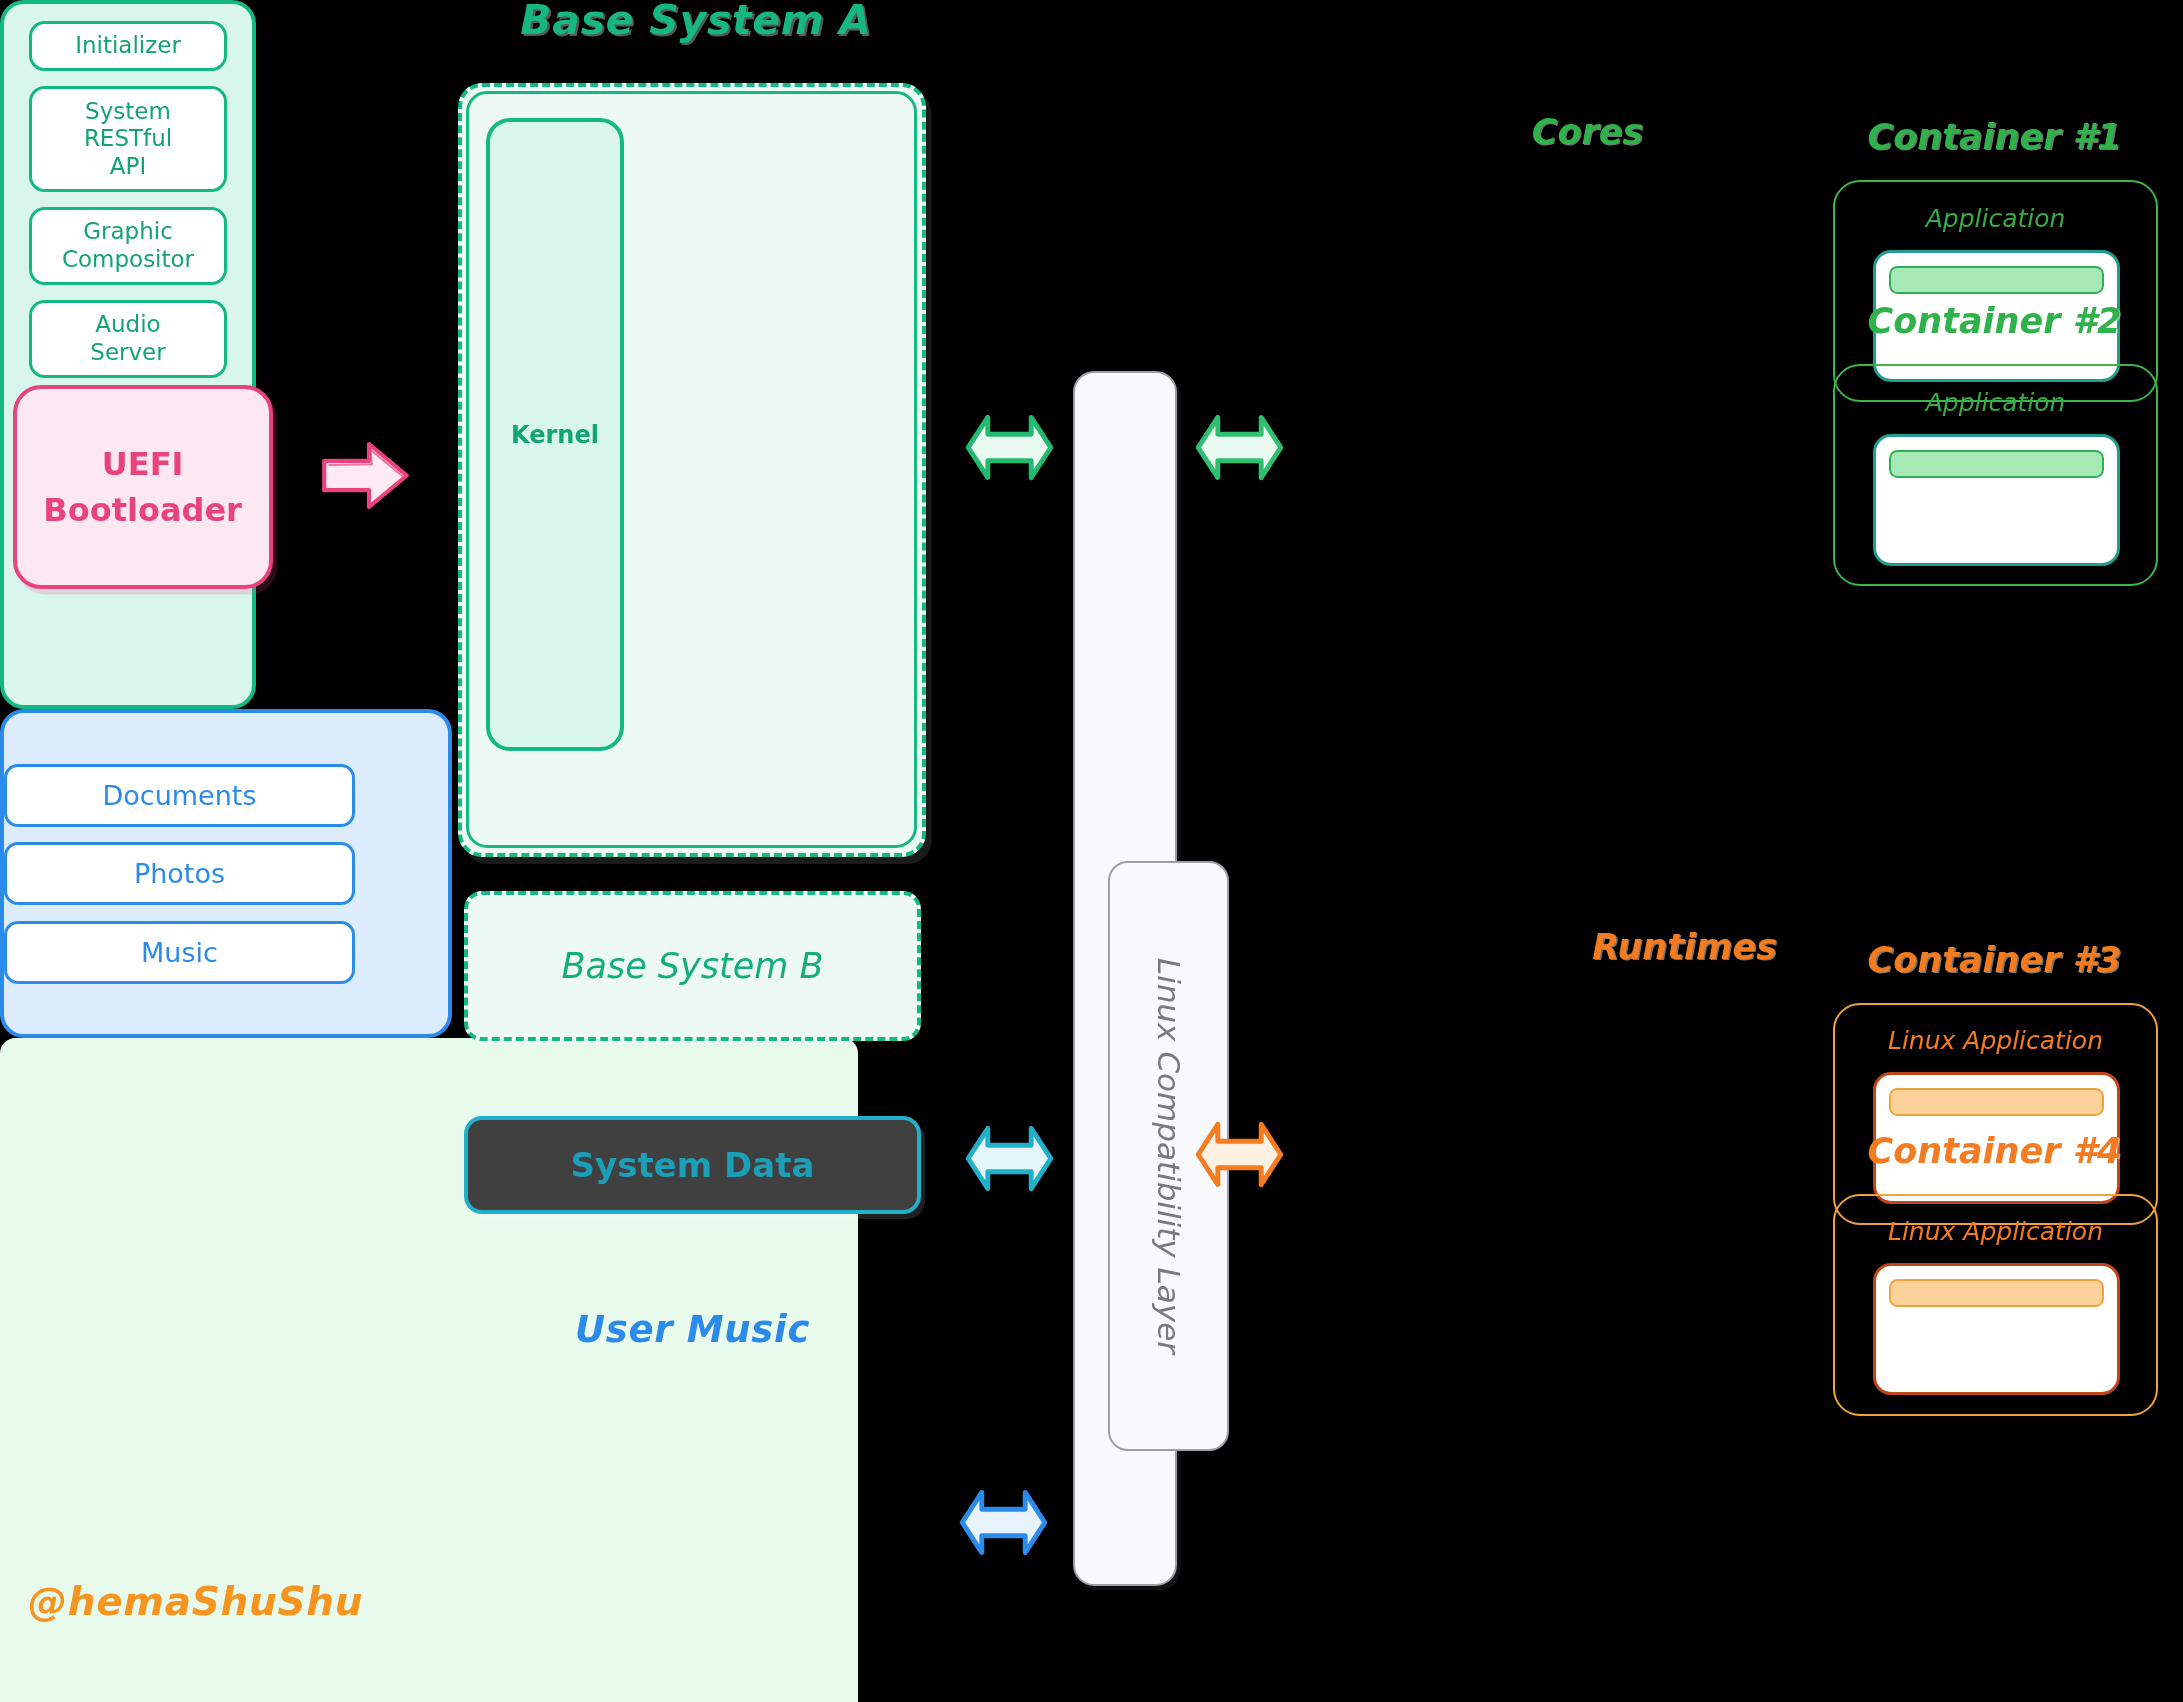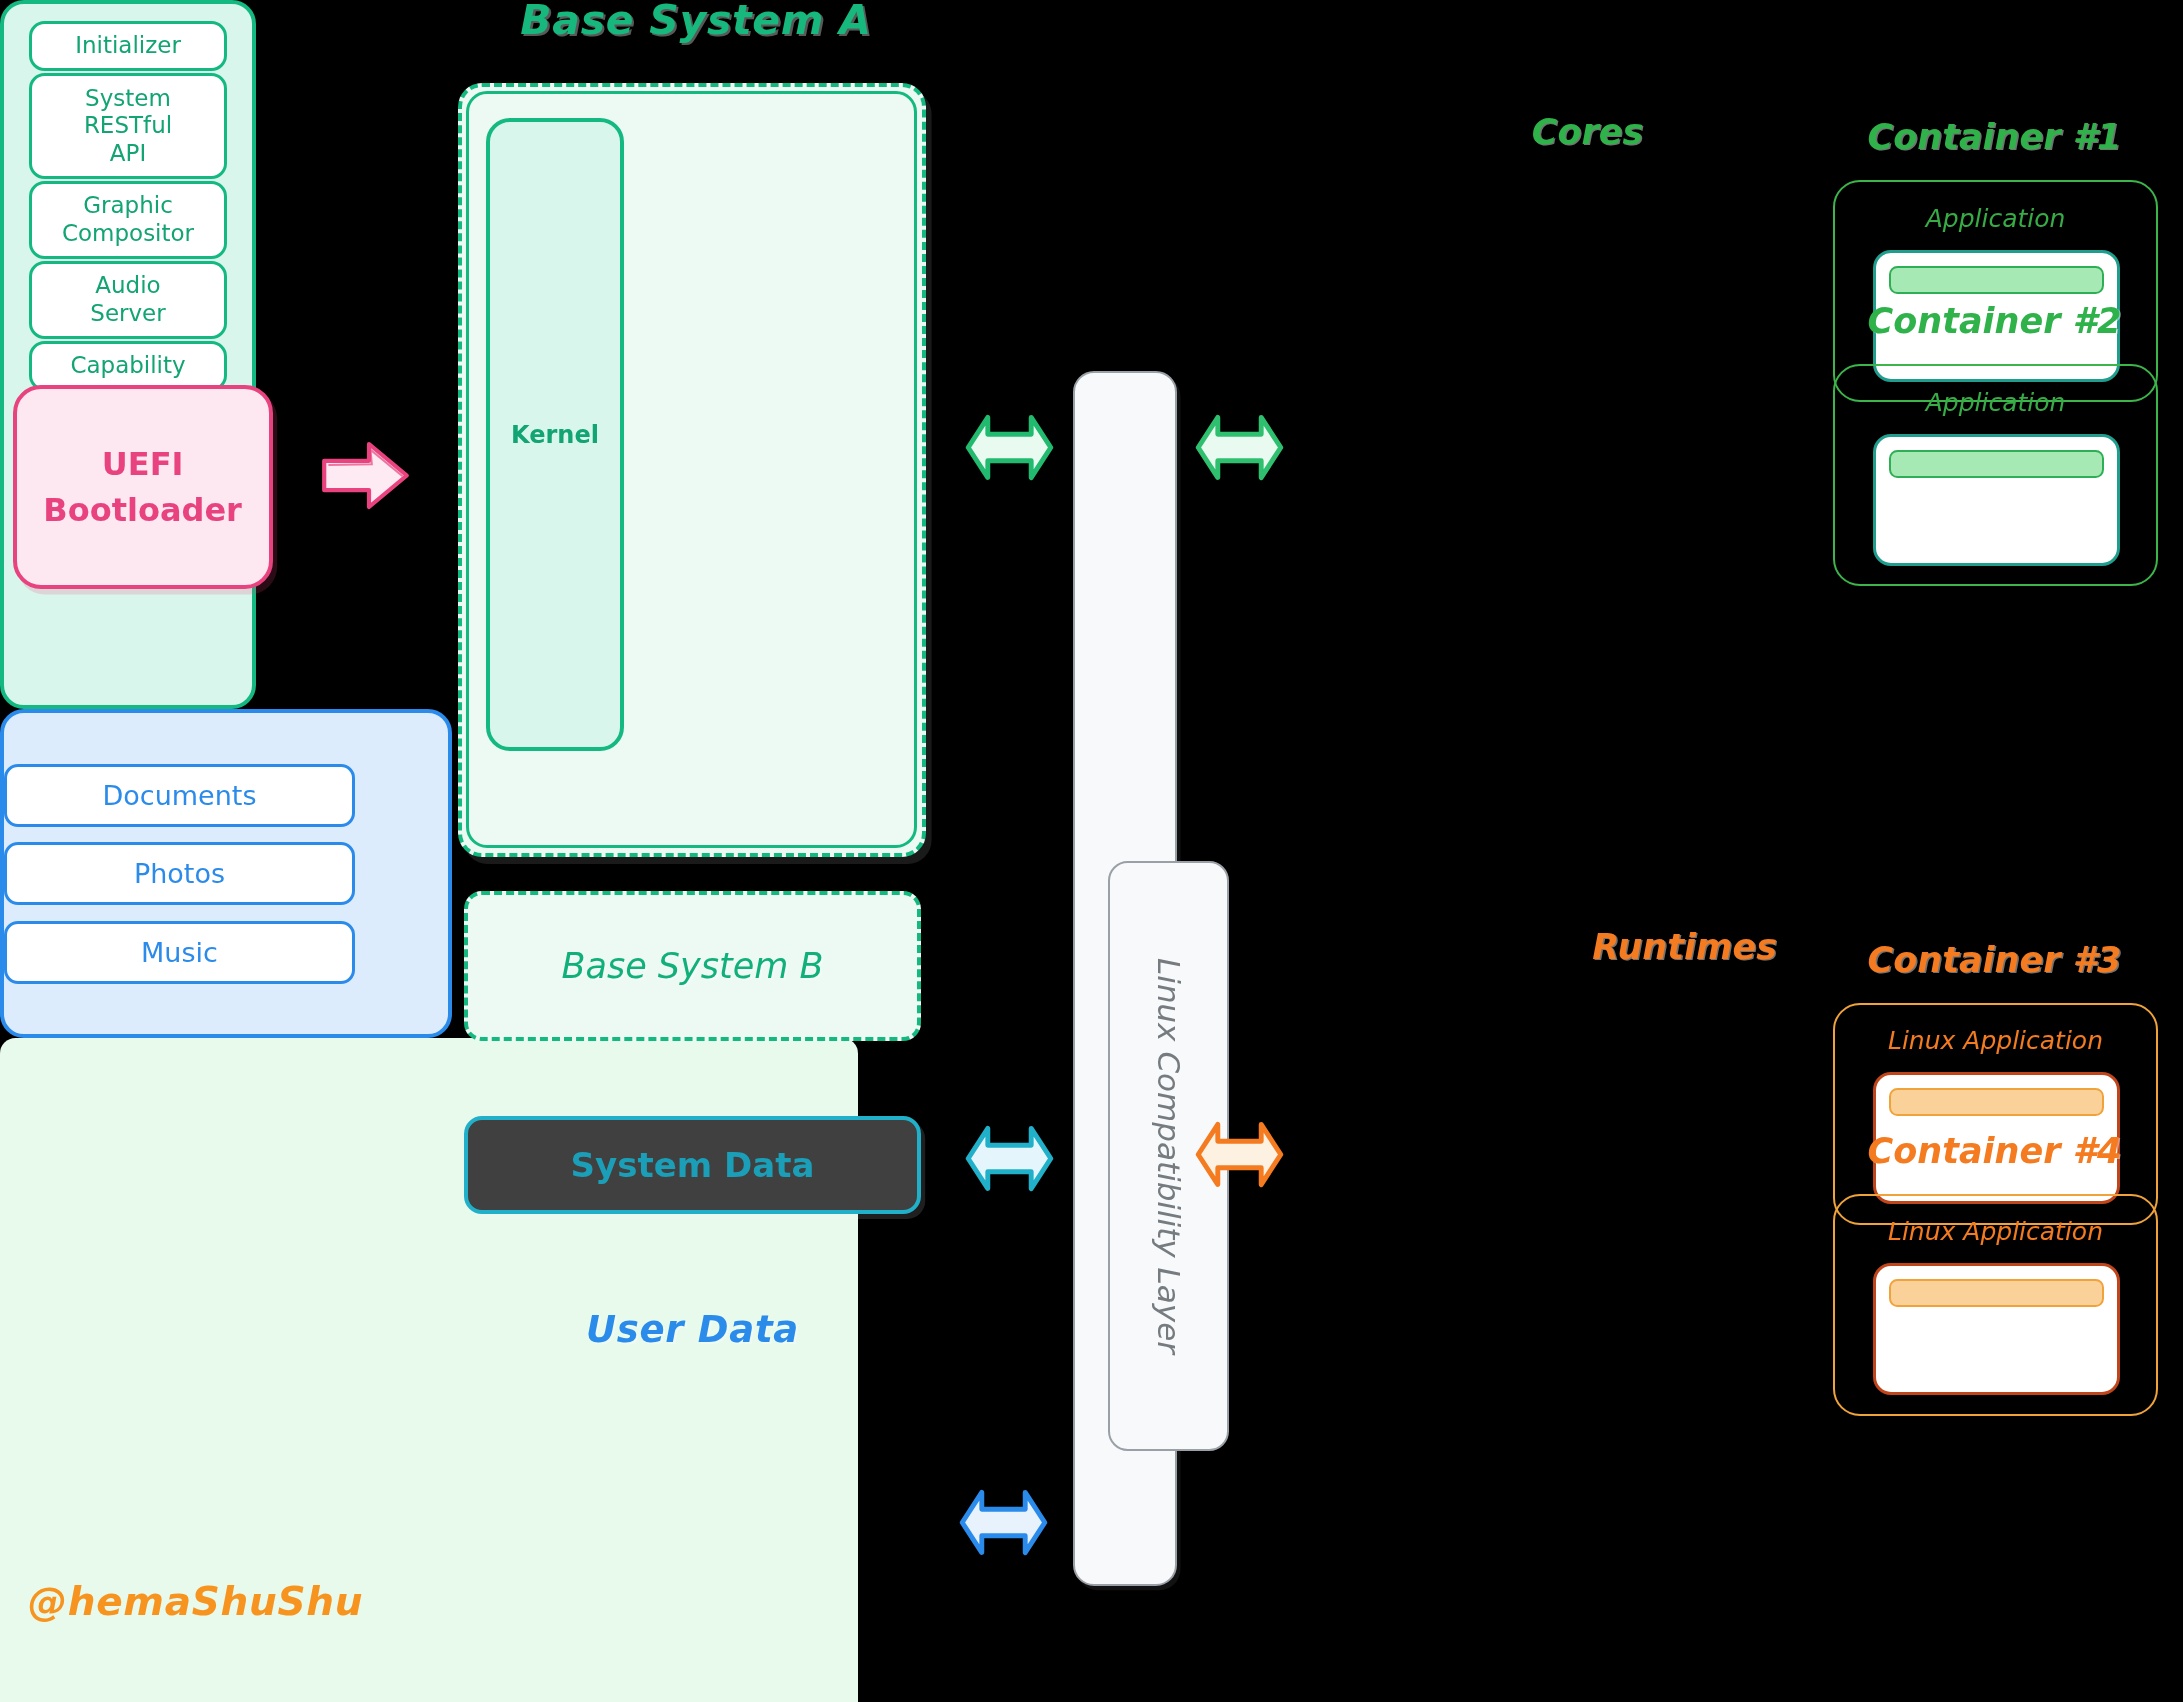--- a/index.html
+++ b/index.html
@@ -41,21 +41,21 @@
 
   
   #kernel{left:486px;top:118px;width:138px;height:633px;
           background:#d9f6ec;border:4.2px solid #14b981;border-radius:24px;
           color:#12a472;font-size:24px;font-weight:600;}
 
   
   #modcol{left:645px;top:118px;width:256px;height:709px;
           background:#d9f6ec;border:4.2px solid #14b981;border-radius:24px;
           display:flex;flex-direction:column;align-items:center;
-          justify-content:flex-start;padding:17px 0;gap:2px;box-sizing:border-box;}
+          justify-content:flex-start;padding:17px 0;gap:15px;box-sizing:border-box;}
   .modbox{width:198px;background:#ffffff;border:3.5px solid #14b981;border-radius:15.5px;
           color:#12a472;font-size:23px;line-height:1.2;font-weight:500;
           display:flex;align-items:center;justify-content:center;text-align:center;
           box-sizing:border-box;padding:8.4px 4.2px;}
 
   
   #bsb{left:464px;top:891px;width:457px;height:150px;
        background:#edfaf4;border:4.9px dashed #14b981;border-radius:18px;
        color:#11b07a;font-size:35px;font-style:italic;font-weight:400;
        text-shadow:2.1px 2.1px 0 rgba(255,255,255,.30);}
@@ -170,21 +170,21 @@
   </div>
   <div class="modbox">
     <span>Message<br>Bus</span>
   </div>
 </div>
 
 <div class="hbox" id="bsb">Base System B</div>
 
 <div class="hbox" id="sysdata">System Data</div>
 
-<div class="cap" id="ud-title">User Data</div>
+<div class="cap" id="ud-title">User Music</div>
 <div id="userdata">
   <div class="udbox">Documents</div>
   <div class="udbox">Photos</div>
   <div class="udbox">Music</div>
 </div>
 
 <div class="hbox" id="lcl-bar"></div>
 <div class="hbox" id="lcl-card">
   <span>Linux Compatibility Layer</span>
 </div>

